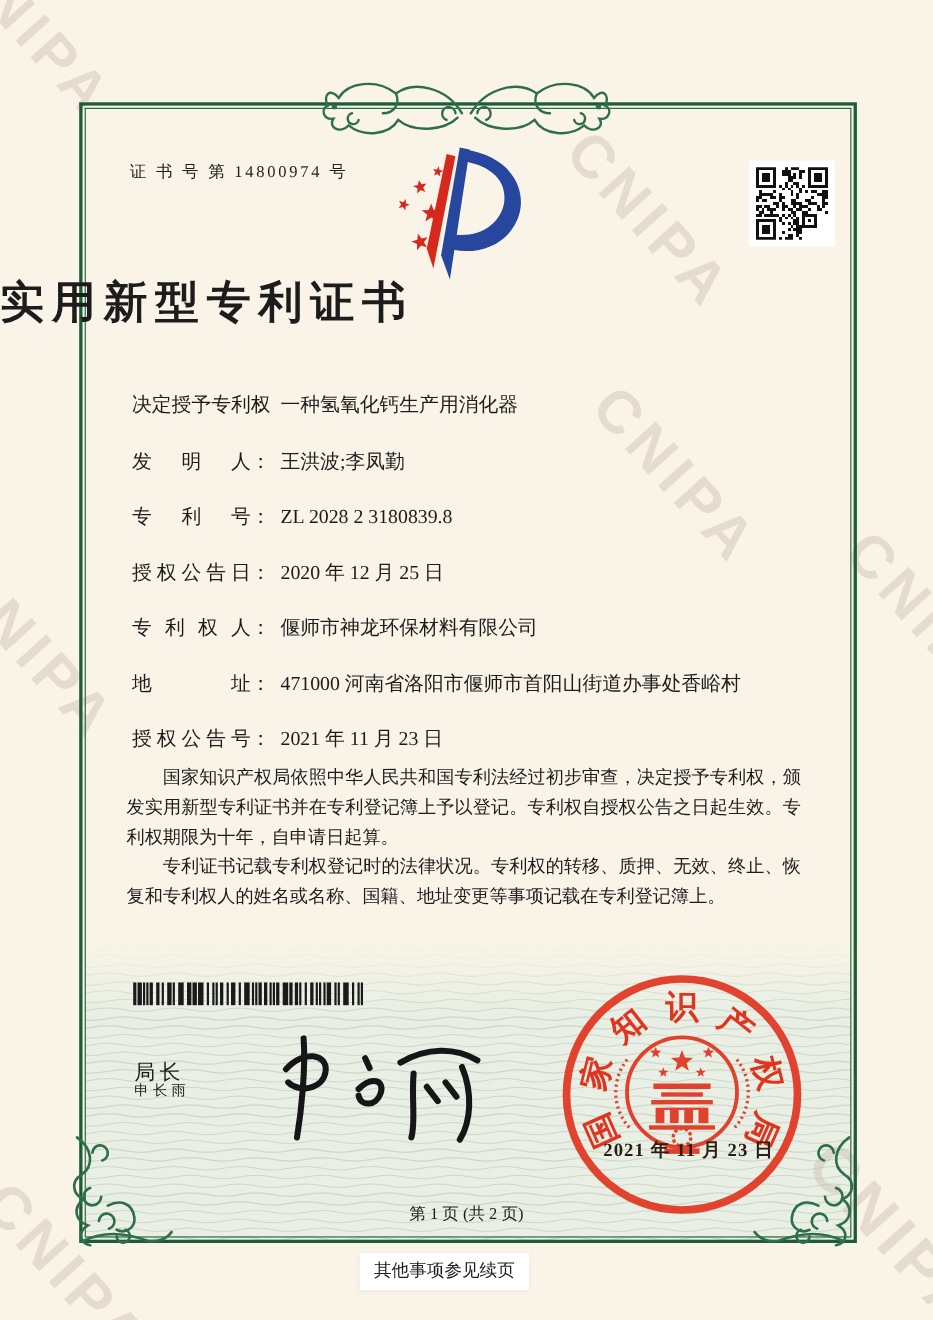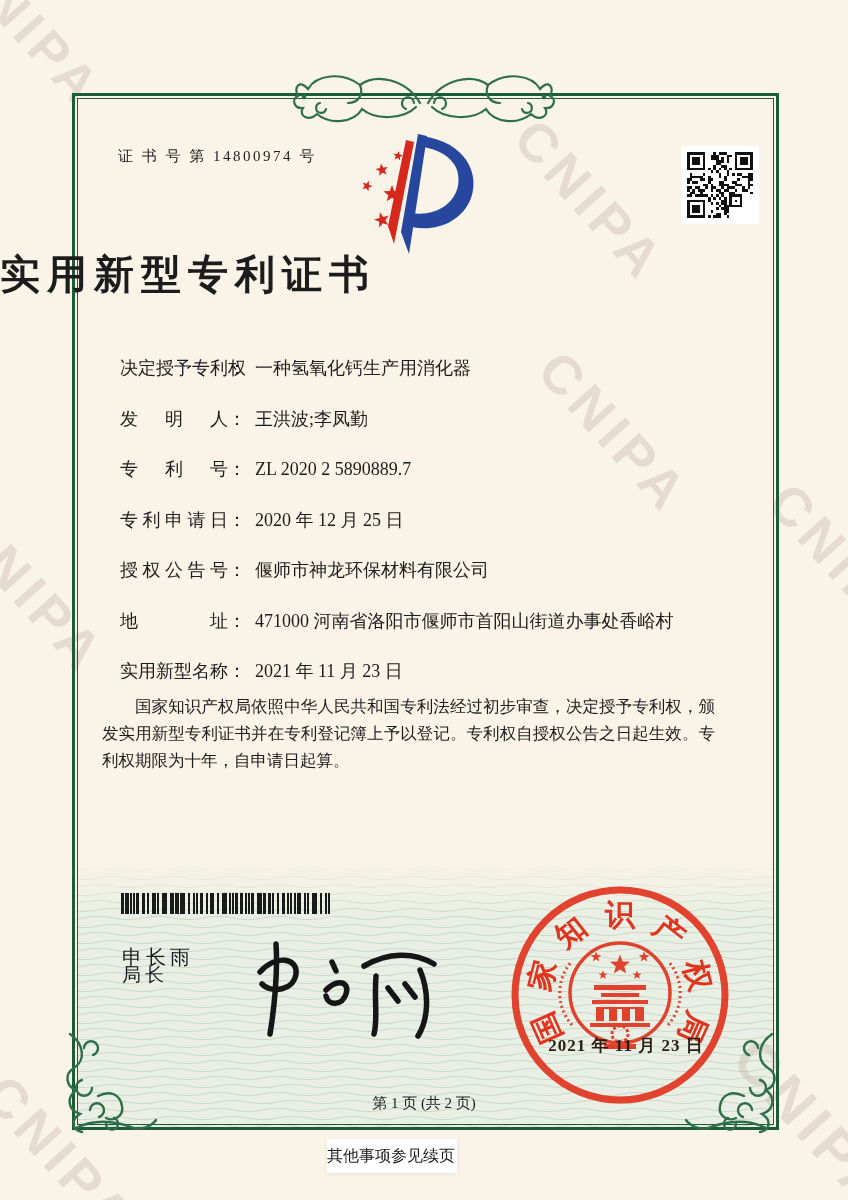--- a/index.html
+++ b/index.html
@@ -21,29 +21,29 @@
   .frame::after{content:"";position:absolute;inset:2px;border:1px solid #1c5c38}
   .cert-no{left:118px;top:147px;font-size:15px;letter-spacing:2.5px}
   .qr{left:681px;top:146px;width:78px;height:78px;background:#fff;
       padding:6px;box-sizing:border-box}
   .title{left:0;right:0;top:247px;font-size:40px;font-weight:700;
       letter-spacing:7px}
   .row{left:120px;font-size:18px;white-space:nowrap;position:absolute}
   .row .lab{display:inline-block;width:108px;text-align:justify;text-align-last:justify}
   .row .val{margin-left:9px}
   .pair2{position:absolute;left:335px;top:0;white-space:nowrap}
-  .body-text{left:102px;top:694px;width:613px;font-size:16.5px;line-height:1.63;
+  .body-text{left:115px;top:694px;width:613px;font-size:16.5px;line-height:1.63;
       text-align:justify}
   .body-text p{margin:0;text-indent:2em}
   .sign-title{left:122px;top:962px;font-size:19px;letter-spacing:4px}
-  .sign-name{left:122px;top:944px;font-size:20px;letter-spacing:4px}
+  .sign-name{left:122px;top:982px;font-size:13px;letter-spacing:4px}
   .seal-date{left:528px;top:1034px;width:196px;text-align:center;font-size:17px;
       font-weight:600;color:#2a1d12;letter-spacing:1px}
   .page-no{left:0;right:0;top:1094px;text-align:center;font-size:15px}
-  .note{left:327px;top:1139px;width:130px;height:34px;background:#fff;
+  .note{left:327px;top:1139px;width:154px;height:34px;background:#fff;text-align:center;
       line-height:34px;font-size:16px;box-shadow:0 1px 4px rgba(90,80,60,.10)}
   .seal-svg text{font-size:30px;font-weight:700;fill:#e0341f;
       font-family:"Liberation Serif","DejaVu Serif",serif;text-anchor:middle}
   svg{display:block}
 </style>
 </head>
 <body>
 
 <div class="band">
   <svg id="waves" width="695" height="271">
@@ -319,37 +319,38 @@
 
 <div class="abs title">实用新型专利证书</div>
 
 <div class="row" style="top:356px">
   <span class="lab">决定授予专利权</span><span>：</span><span class="val">一种氢氧化钙生产用消化器</span>
 </div>
 <div class="row" style="top:407px">
   <span class="lab">发明人</span><span>：</span><span class="val">王洪波;李凤勤</span>
 </div>
 <div class="row" style="top:457px">
-  <span class="lab">专利号</span><span>：</span><span class="val">ZL 2020 2 5890889.7</span>
+  <span class="lab">专利号</span><span>：</span><span class="val">ZL 2028 2 3180839.8</span>
 </div>
 <div class="row" style="top:508px">
-  <span class="lab">专利申请日</span><span>：</span><span class="val">2020 年 12 月 25 日</span>
+  <span class="lab">授权公告日</span><span>：</span><span class="val">2020 年 12 月 25 日</span>
 </div>
 <div class="row" style="top:558px">
-  <span class="lab">授权公告号</span><span>：</span><span class="val">偃师市神龙环保材料有限公司</span>
+  <span class="lab">专利权人</span><span>：</span><span class="val">偃师市神龙环保材料有限公司</span>
 </div>
 <div class="row" style="top:609px">
   <span class="lab">地址</span><span>：</span><span class="val">471000 河南省洛阳市偃师市首阳山街道办事处香峪村</span>
 </div>
 <div class="row" style="top:659px">
-  <span class="lab">实用新型名称</span><span>：</span><span class="val">2021 年 11 月 23 日</span>
+  <span class="lab">授权公告号</span><span>：</span><span class="val">2021 年 11 月 23 日</span>
 </div>
 
 <div class="abs body-text">
   <p>国家知识产权局依照中华人民共和国专利法经过初步审查，决定授予专利权，颁发实用新型专利证书并在专利登记簿上予以登记。专利权自授权公告之日起生效。专利权期限为十年，自申请日起算。</p>
+  <p>专利证书记载专利权登记时的法律状况。专利权的转移、质押、无效、终止、恢复和专利权人的姓名或名称、国籍、地址变更等事项记载在专利登记簿上。</p>
 </div>
 
 <svg id="barcode" class="abs" style="left:121px;top:893px" width="214" height="21">
     <rect x="0" y="0" width="3" height="21" fill="#1a1a1a"></rect>
     <rect x="4" y="0" width="4" height="21" fill="#1a1a1a"></rect>
     <rect x="9" y="0" width="2" height="21" fill="#1a1a1a"></rect>
     <rect x="12" y="0" width="2" height="21" fill="#1a1a1a"></rect>
     <rect x="15" y="0" width="3" height="21" fill="#1a1a1a"></rect>
     <rect x="21" y="0" width="3" height="21" fill="#1a1a1a"></rect>
     <rect x="26" y="0" width="2" height="21" fill="#1a1a1a"></rect>

